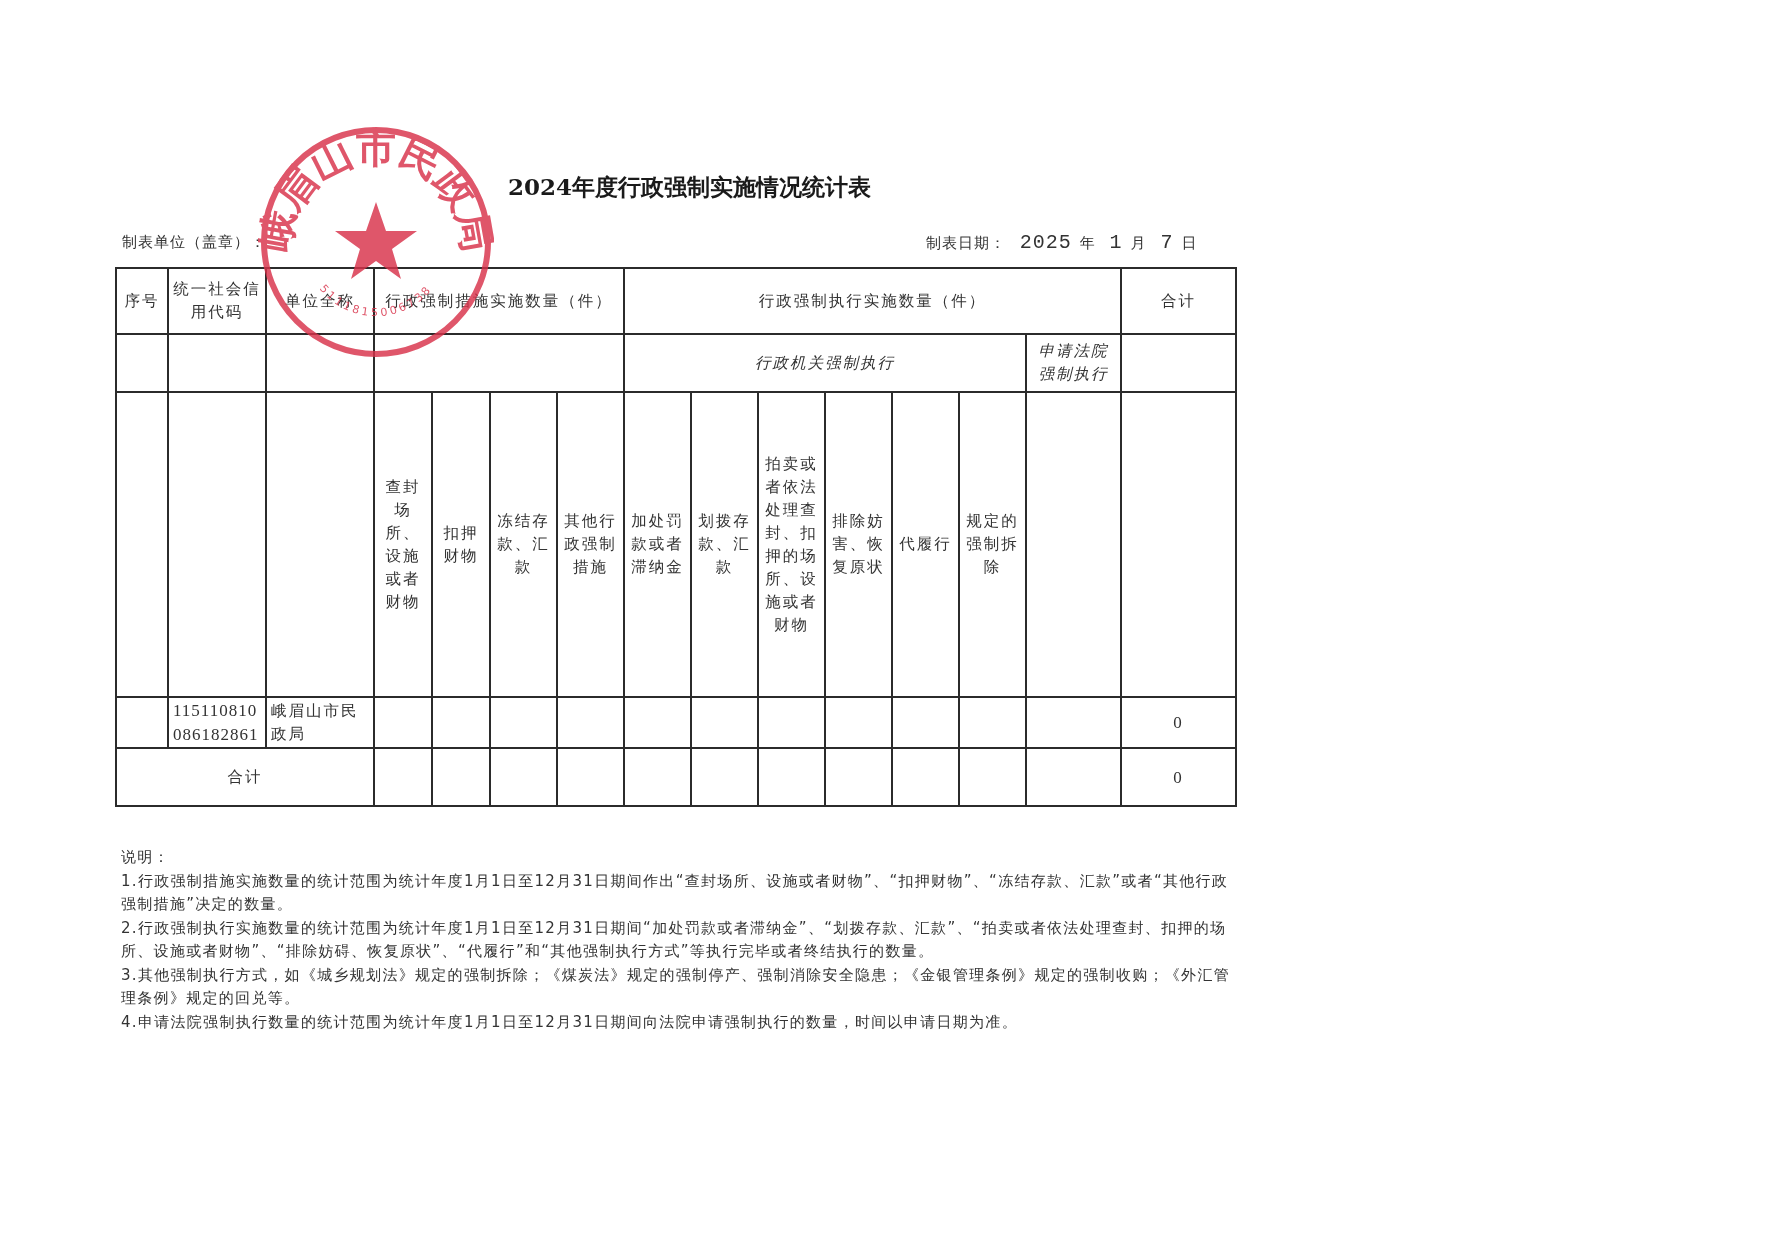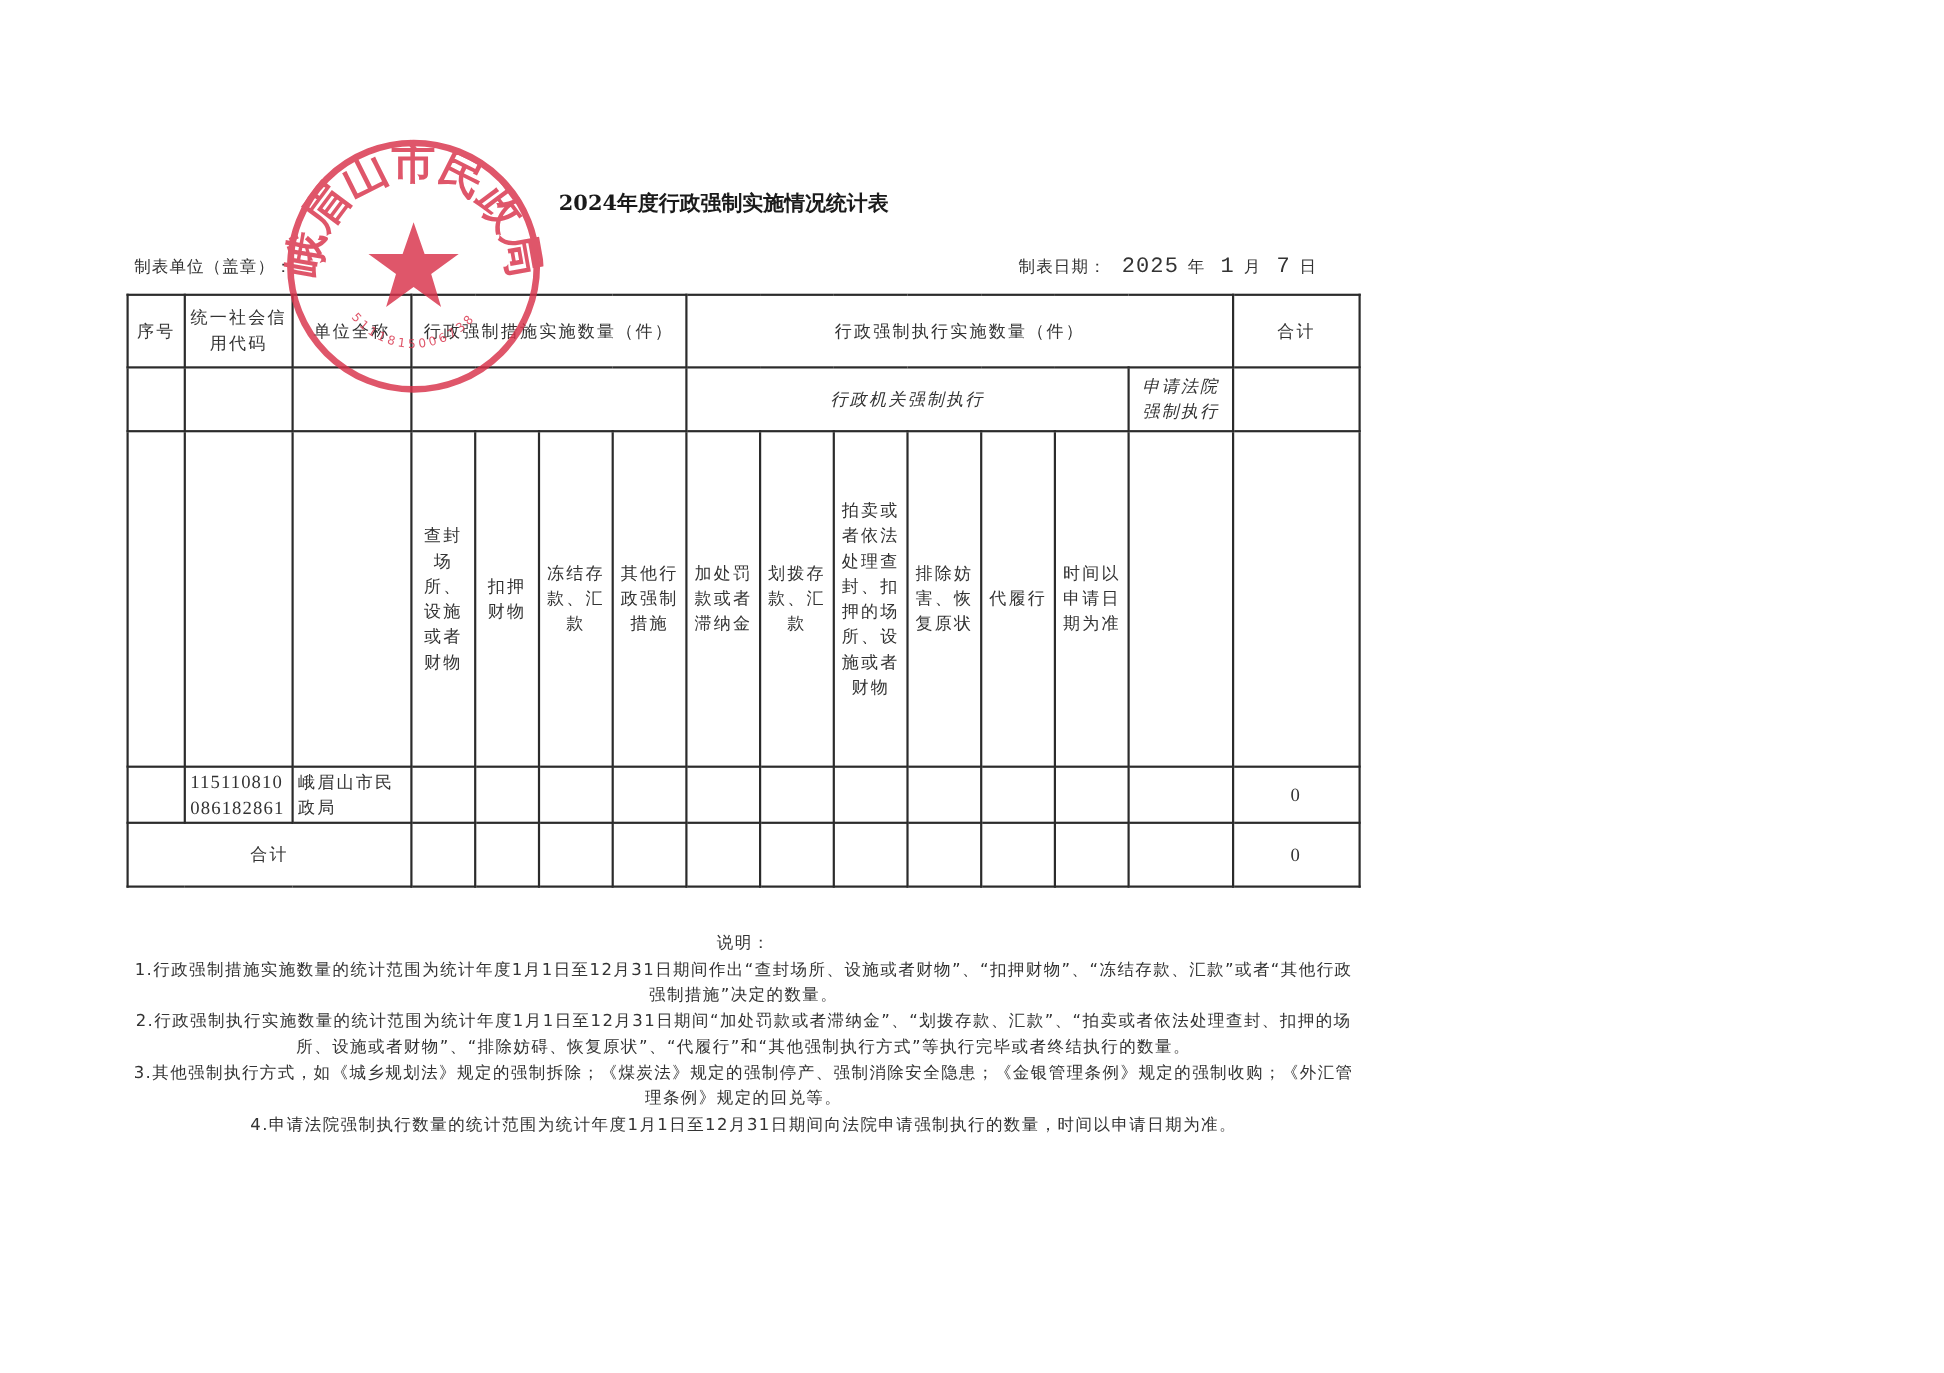--- a/index.html
+++ b/index.html
@@ -7,21 +7,21 @@
     width: 1767px; height: 1248px; position: relative; overflow: hidden;
     font-family: "DejaVu Serif", "Liberation Serif", serif;
     color: #2a2a2a;
   }
   .title {
     position: absolute; left: 0; width: 1767px; top: 172px;
     text-align: center; padding-left: 0;
   }
   .title span {
     position: absolute; left: 508px; top: 0;
-    font-size: 19px; font-weight: bold; color: #1a1a1a; white-space: nowrap;
+    font-size: 23px; font-weight: bold; color: #1a1a1a; white-space: nowrap;
     font-family: "DejaVu Serif", serif;
   }
   .meta-left {
     position: absolute; left: 122px; top: 233px; font-size: 15px; letter-spacing: 1px;
     font-family: "DejaVu Sans", sans-serif; color: #333;
   }
   .meta-right {
     position: absolute; left: 926px; top: 231px; font-size: 15px; letter-spacing: 1px;
     font-family: "DejaVu Sans", sans-serif; color: #333; white-space: nowrap;
   }
@@ -43,21 +43,21 @@
   table.grid td.zero { font-family: "Liberation Serif", serif; font-size: 17px; }
   .r1 { height: 66px; padding-left: 40px; }
   .r2 { height: 58px; font-style: italic; }
   .r3 { height: 305px; }
   .r4 { height: 51px; }
   .r5 { height: 58px; }
 
   .notes {
     position: absolute; left: 121px; top: 846px; width: 1110px;
     font-family: "DejaVu Sans", sans-serif; font-size: 15px; line-height: 23.5px;
-    color: #333; letter-spacing: 1.3px; text-align: center;
+    color: #333; letter-spacing: 1.3px;
   }
   .notes p { margin: 0; }
 
   .stamp {
     position: absolute; left: 258px; top: 124px; width: 236px; height: 236px;
     pointer-events: none; opacity: 0.82;
   }
 </style>
 </head>
 <body>
@@ -117,21 +117,21 @@
     <td></td>
     <td class="vtext">查封场所、设施或者财物</td>
     <td class="vtext">扣押财物</td>
     <td class="vtext">冻结存款、汇款</td>
     <td class="vtext">其他行政强制措施</td>
     <td class="vtext">加处罚款或者滞纳金</td>
     <td class="vtext">划拨存款、汇款</td>
     <td class="vtext">拍卖或者依法处理查封、扣押的场所、设施或者财物</td>
     <td class="vtext">排除妨害、恢复原状</td>
     <td class="vtext">代履行</td>
-    <td class="vtext">时间以申请日期为准</td>
+    <td class="vtext">规定的强制拆除</td>
     <td></td>
     <td></td>
   </tr>
   <tr class="r4">
     <td></td>
     <td class="code"><span>115110810</span><br><span>086182861</span></td>
     <td class="name">峨眉山市民政局</td>
     <td></td>
     <td></td>
     <td></td>

